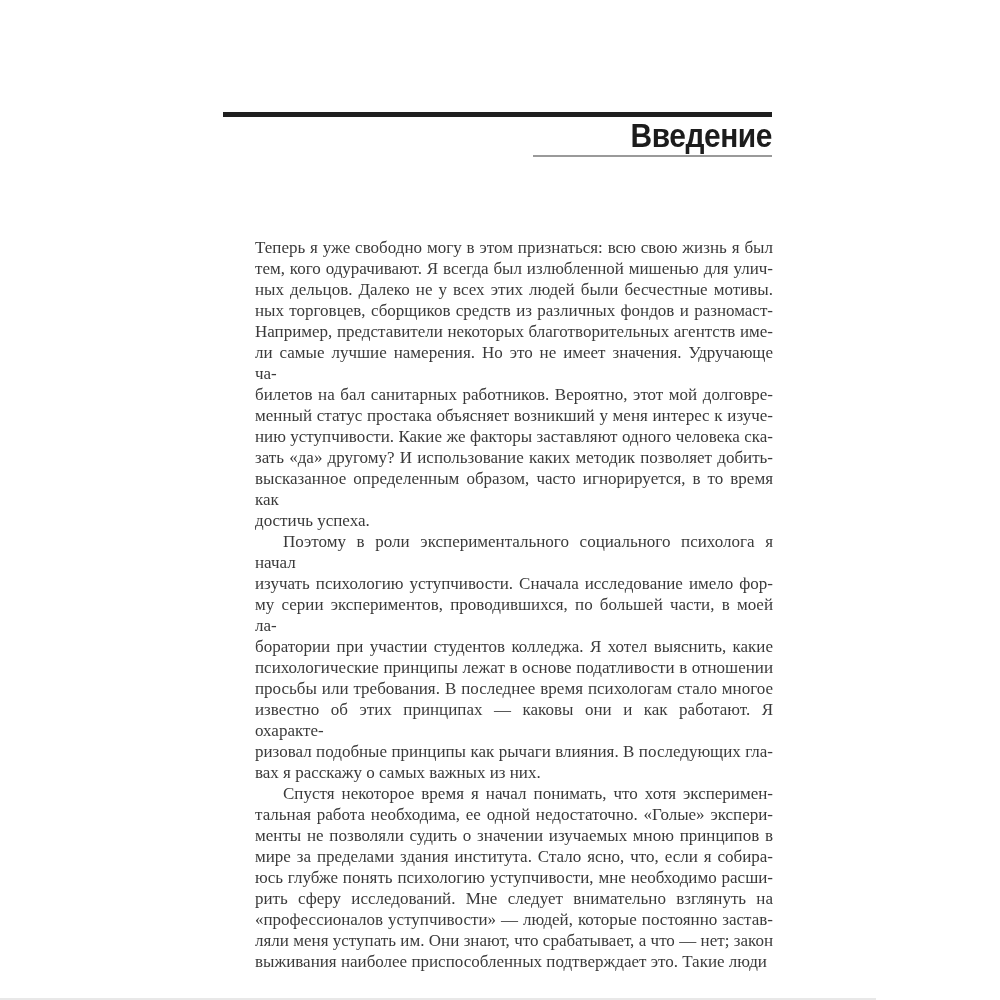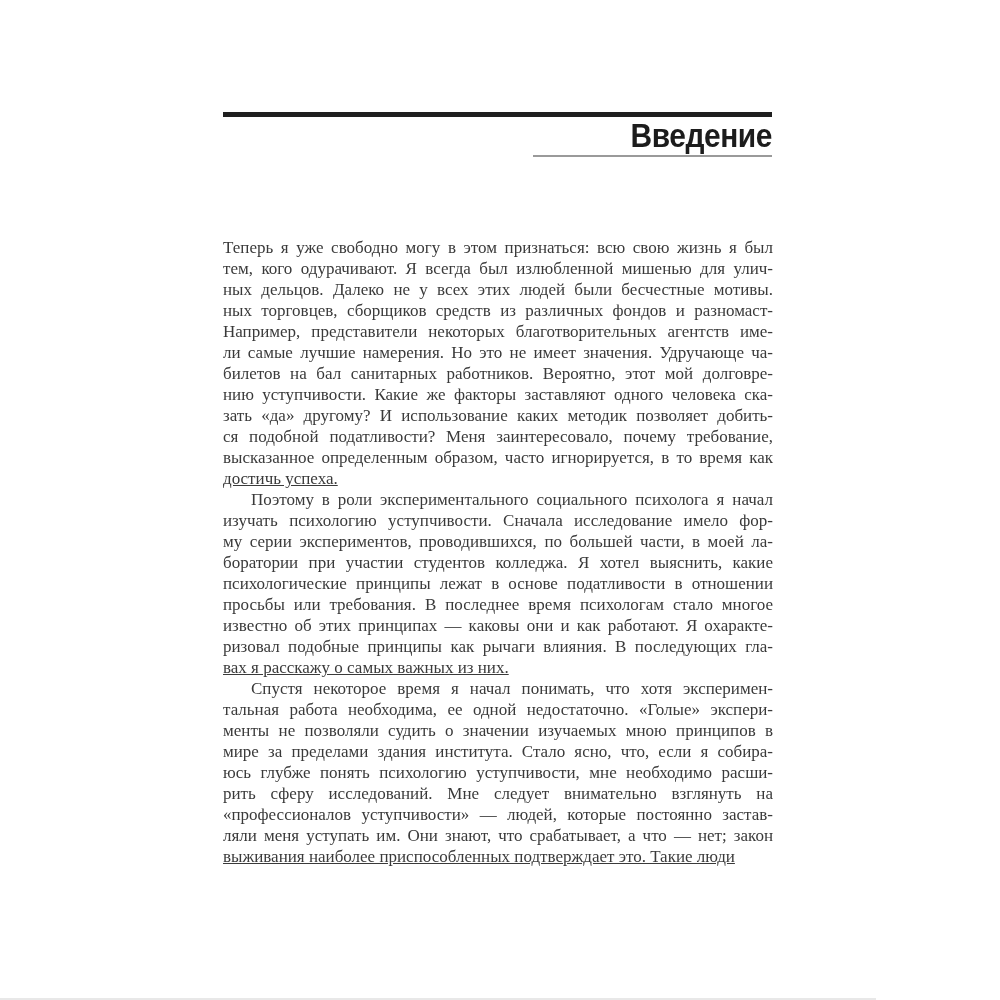--- a/index.html
+++ b/index.html
@@ -54,25 +54,25 @@
     width: 550px;
     font-size: 17px;
     line-height: 21px;
     color: #3a3a3a;
   }
   .para { margin: 0; }
   .para.indent .line:first-child { text-indent: 28px; }
   .line {
     text-align: justify;
     text-align-last: justify;
+    margin-left: 32px;
     -moz-text-align-last: justify;
   }
   .line.last {
     text-align-last: left;
-    text-decoration: underline;
     -moz-text-align-last: left;
   }
   .page-bottom-edge {
     position: absolute;
     left: 0;
     bottom: 0;
     width: 1000px;
     height: 2px;
     background: #e8e8e8;
   }
@@ -86,23 +86,23 @@
   <div class="title-underline"></div>
   <div class="body-text">
       <div class="para">
         <div class="line">Теперь я уже свободно могу в этом признаться: всю свою жизнь я был</div>
         <div class="line">тем, кого одурачивают. Я всегда был излюбленной мишенью для улич-</div>
         <div class="line">ных дельцов. Далеко не у всех этих людей были бесчестные мотивы.</div>
         <div class="line">ных торговцев, сборщиков средств из различных фондов и разномаст-</div>
         <div class="line">Например, представители некоторых благотворительных агентств име-</div>
         <div class="line">ли самые лучшие намерения. Но это не имеет значения. Удручающе ча-</div>
         <div class="line">билетов на бал санитарных работников. Вероятно, этот мой долговре-</div>
+        <div class="line">менный статус простака объясняет возникший у меня интерес к изуче-</div>
         <div class="line">нию уступчивости. Какие же факторы заставляют одного человека ска-</div>
         <div class="line">зать «да» другому? И использование каких методик позволяет добить-</div>
-        <div class="line">ся подобной податливости? Меня заинтересовало, почему требование,</div>
         <div class="line">высказанное определенным образом, часто игнорируется, в то время как</div>
         <div class="line last">достичь успеха.</div>
       </div>
       <div class="para indent">
         <div class="line">Поэтому в роли экспериментального социального психолога я начал</div>
         <div class="line">изучать психологию уступчивости. Сначала исследование имело фор-</div>
         <div class="line">му серии экспериментов, проводившихся, по большей части, в моей ла-</div>
         <div class="line">боратории при участии студентов колледжа. Я хотел выяснить, какие</div>
         <div class="line">психологические принципы лежат в основе податливости в отношении</div>
         <div class="line">просьбы или требования. В последнее время психологам стало многое</div>

